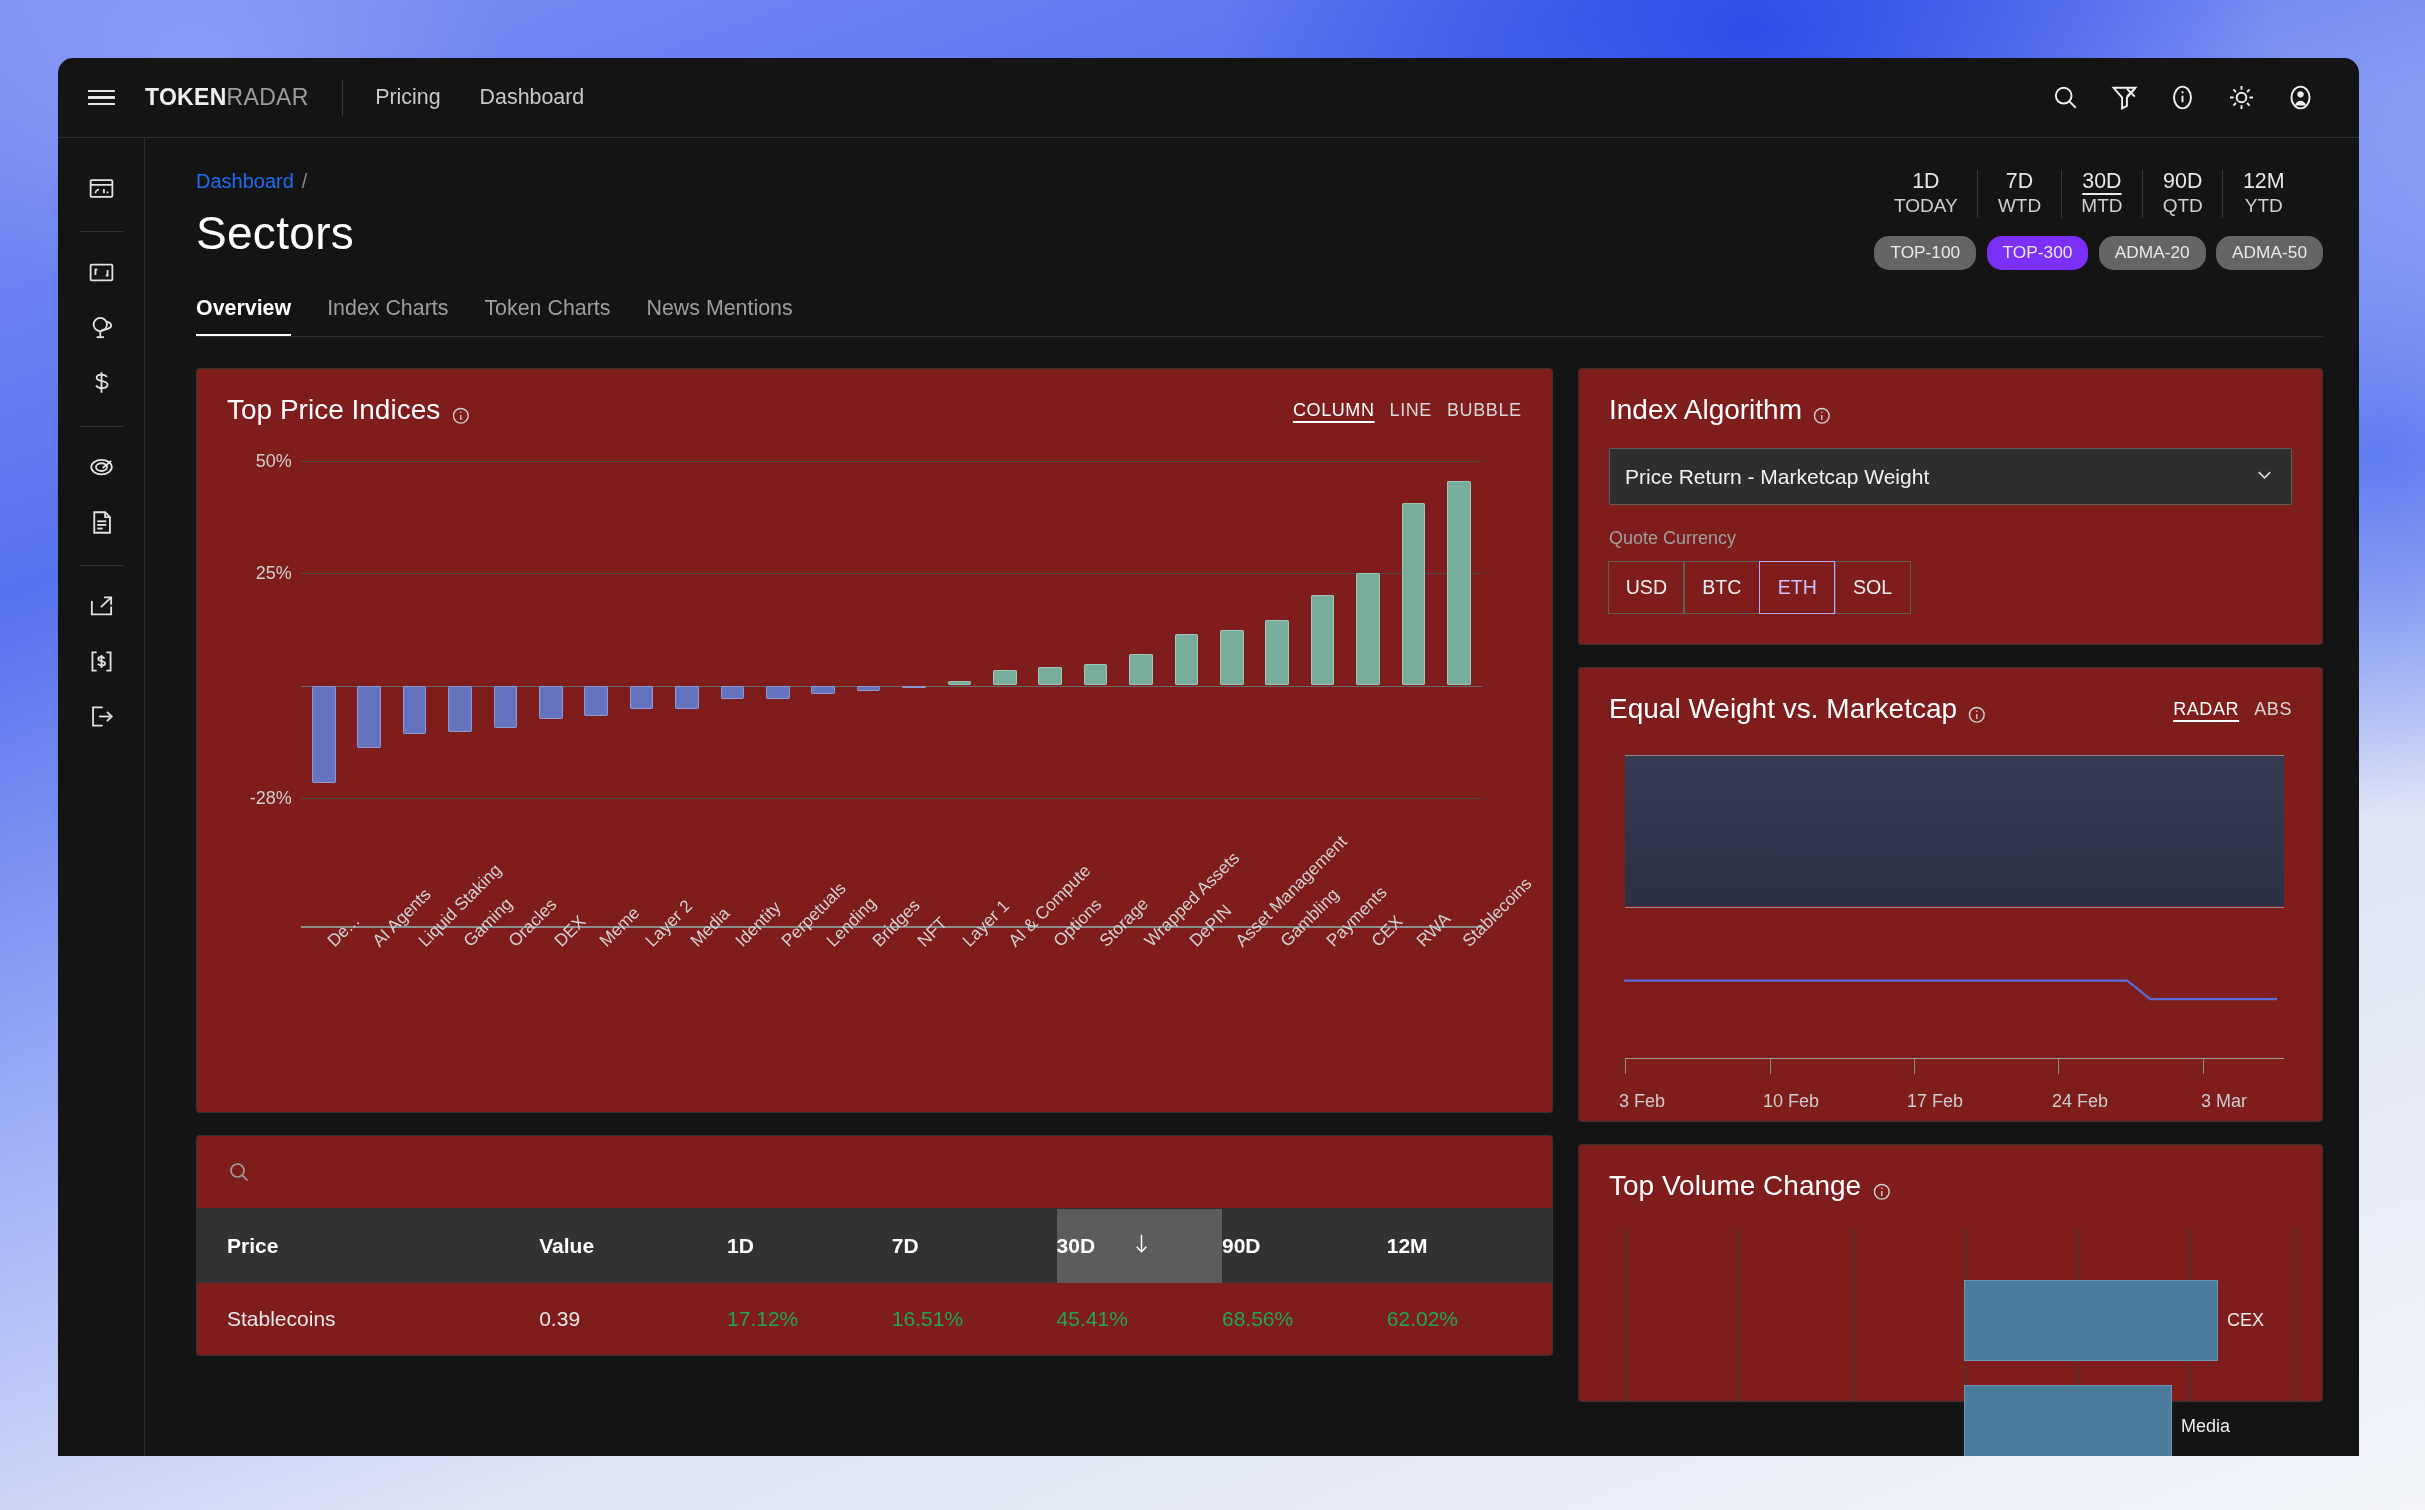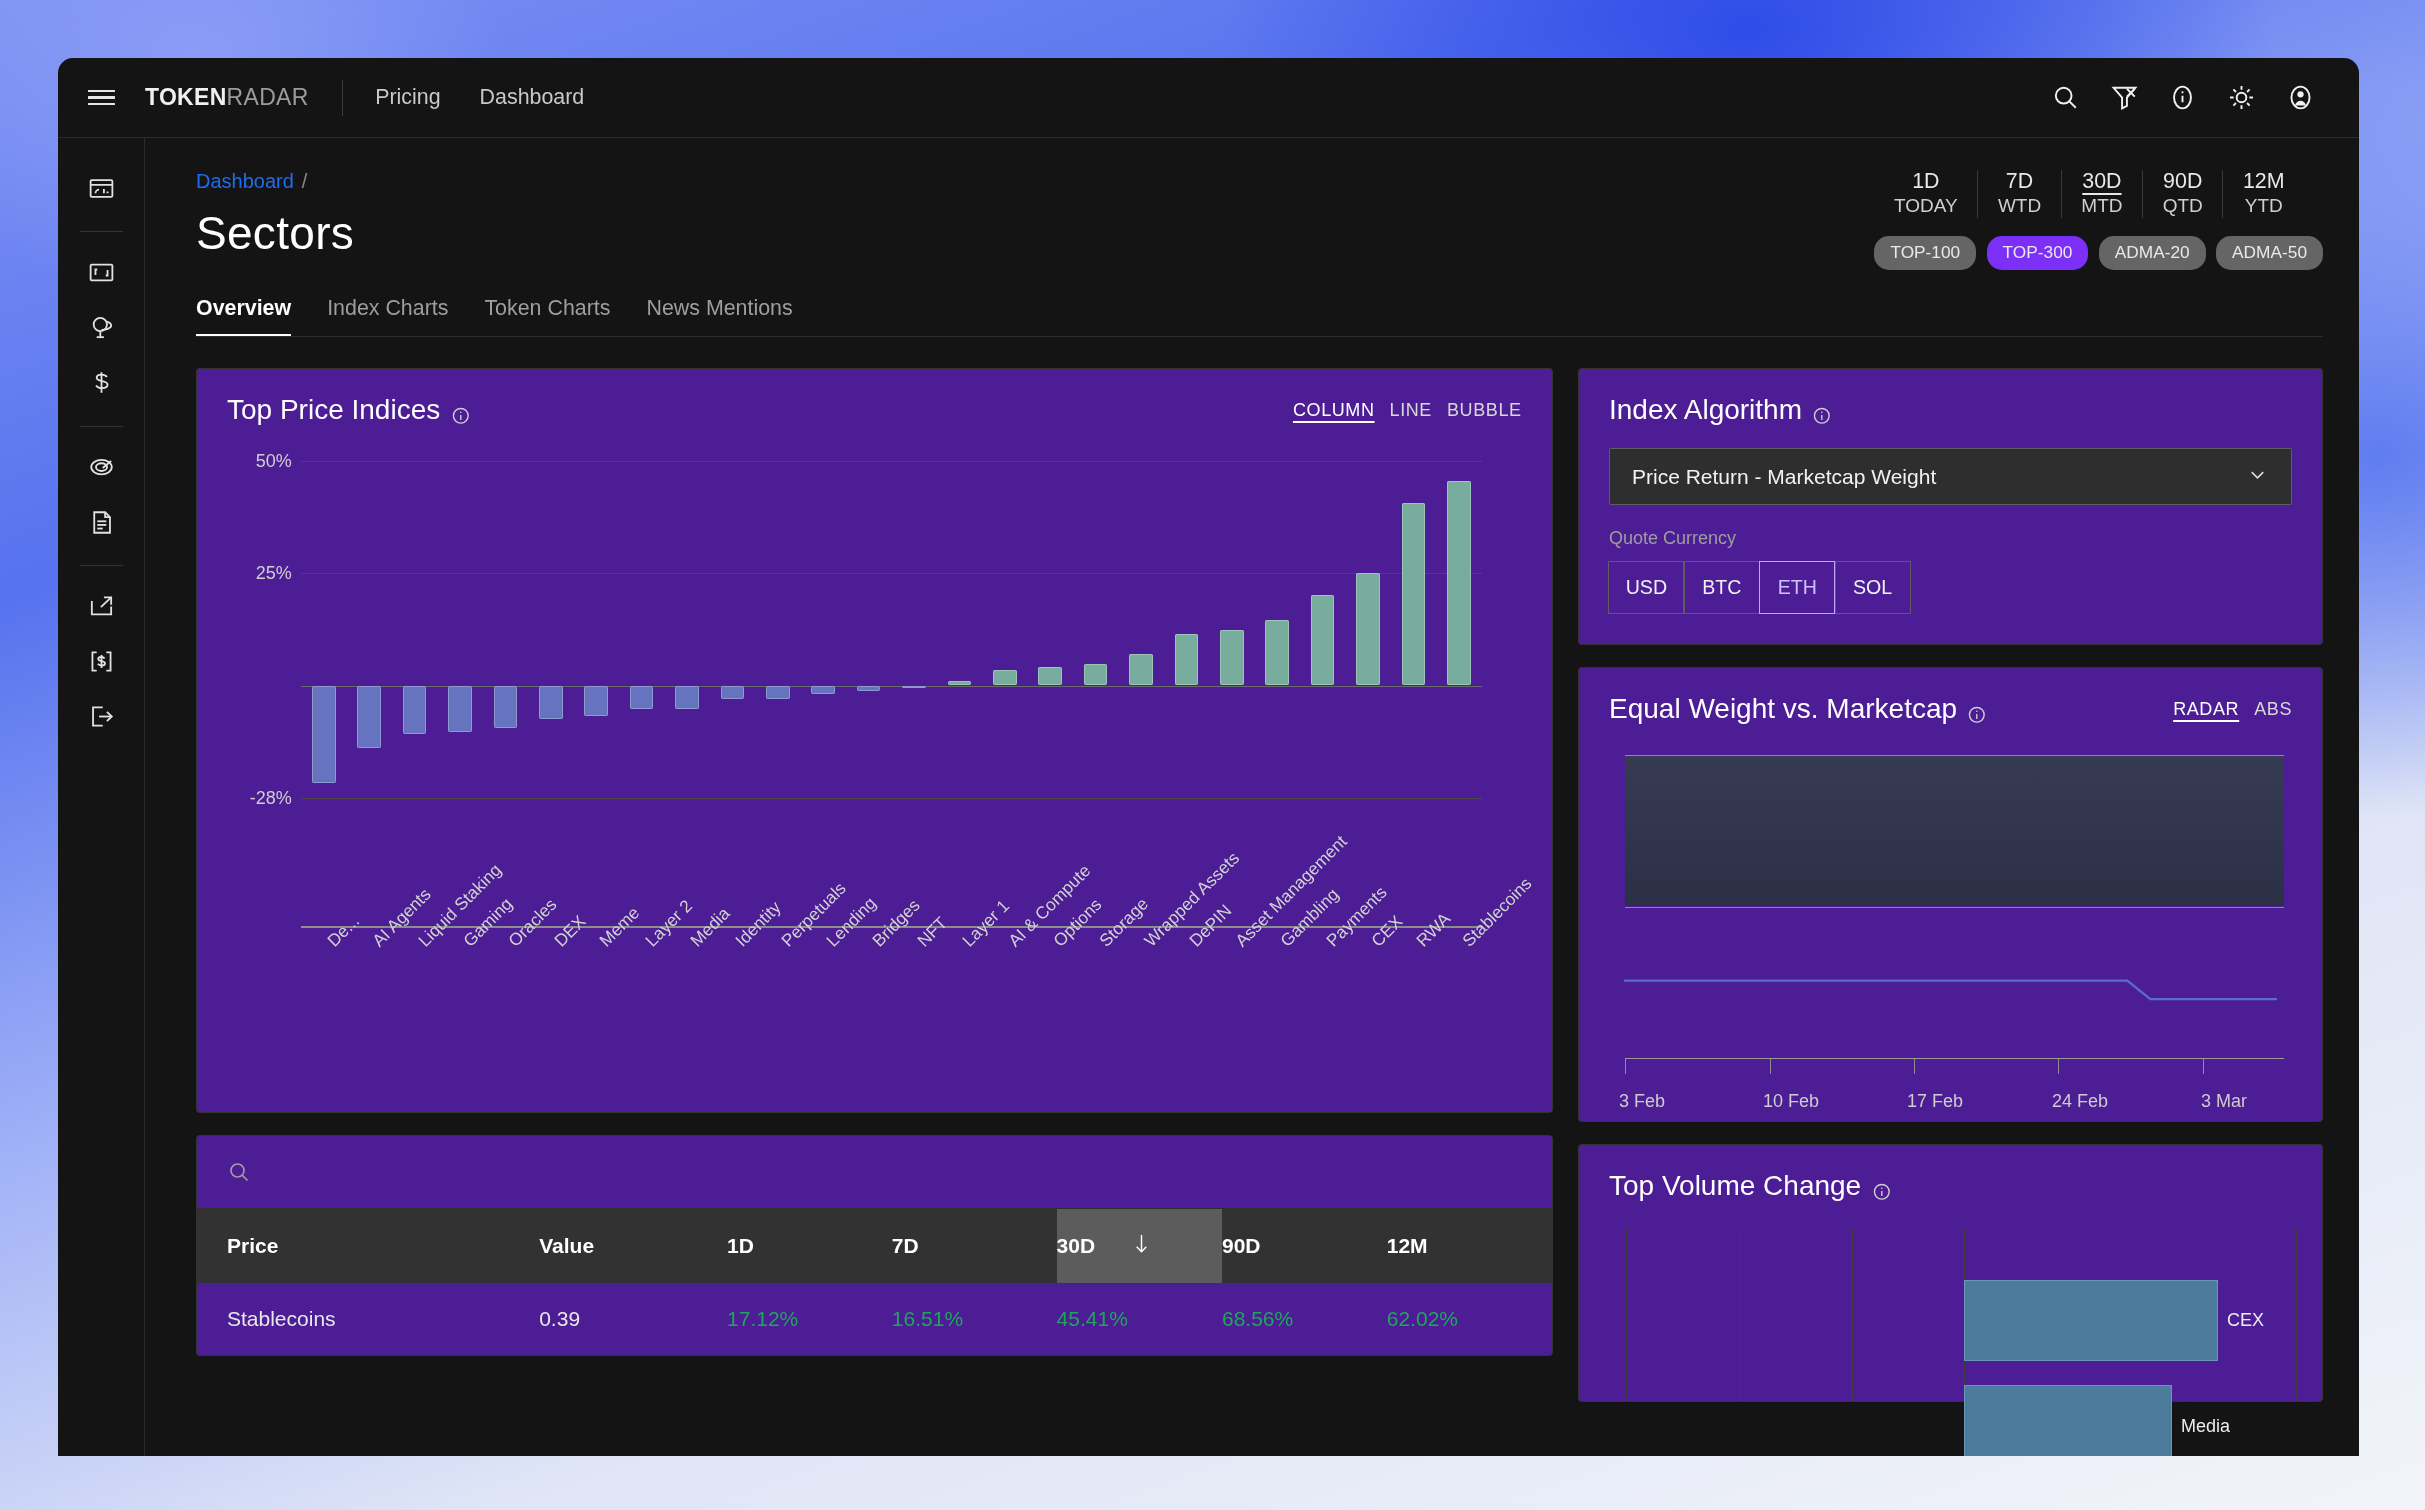--- a/index.html
+++ b/index.html
@@ -79,21 +79,21 @@
   .period .p2 { font-size: 19px; color: #cfcfcf; line-height: 1.24; }
   .period.active .p1 { text-decoration: underline; text-underline-offset: 5.2px; text-decoration-thickness: 1.7px; }
   .chips { display: flex; gap: 10.4px; margin-top: 18.5px; justify-content: flex-end; }
   .chip { font-size: 17.3px; color: #e9e9e9; background: #656565; padding: 6.4px 16px; border-radius: 15px; cursor: pointer; white-space: nowrap; }
   .chip.sel { background: #7b2ff7; }
 
   
   .grid { display: flex; gap: 25.4px; margin-top: 31px; }
   .col-left { flex: 1 1 auto; min-width: 0; display: flex; flex-direction: column; gap: 22px; }
   .col-right { flex: 0 0 745px; display: flex; flex-direction: column; gap: 22px; }
-  .panel { background: #4c1d95; border: 0.6px solid #333; border-radius: 3.5px; }
+  .panel { background: #7f1d1d; border: 0.6px solid #333; border-radius: 3.5px; }
 
   .panel-head { display: flex; align-items: center; justify-content: space-between; padding: 25.4px 30px 0 30px; }
   .panel-title { font-size: 28px; color: #fff; display: flex; align-items: center; gap: 10.4px; }
   .info-i { width: 19.6px; height: 19.6px; flex: 0 0 19.6px; }
   .seg { display: flex; gap: 15px; font-size: 18px; color: #d8d8d8; letter-spacing: 0.6px; }
   .seg span { cursor: pointer; }
   .seg span.on { text-decoration: underline; text-underline-offset: 5.2px; text-decoration-thickness: 1.7px; color: #fff; }
 
   
   .chartwrap { position: relative; height: 670px; margin: 16px 28px 0 28px; }
@@ -111,21 +111,21 @@
     position: absolute; top: 0;
     font-size: 17.3px; color: #d2d2d2; white-space: nowrap;
     transform-origin: left top; transform: rotate(-45deg) translate(-2.3px, 1.2px);
   }
 
   
   .pad { padding: 0 30px 30px 30px; }
   .select {
     margin-top: 22px; height: 57px; border: 0.6px solid #5d5d5d; background: #2e2e2e;
     display: flex; align-items: center; justify-content: space-between;
-    padding: 0 22px; font-size: 21px; color: #f2f2f2; cursor: pointer; border-radius: 1.2px;
+    padding: 0 15px; font-size: 21px; color: #f2f2f2; cursor: pointer; border-radius: 1.2px;
   }
   .sublabel { font-size: 18px; color: #9e9e9e; margin-top: 23px; }
   .btngroup { display: flex; margin-top: 11.6px; }
   .gbtn {
     height: 53px; min-width: 76px; padding: 0 15px;
     display: flex; align-items: center; justify-content: center;
     border: 0.6px solid #5d5d5d; margin-left: -0.6px;
     font-size: 19.6px; color: #f0f0f0; cursor: pointer; background: transparent;
   }
   .gbtn.sel { border: 1.2px solid #b9a7f7; color: #cfc2fb; position: relative; z-index: 2; }

